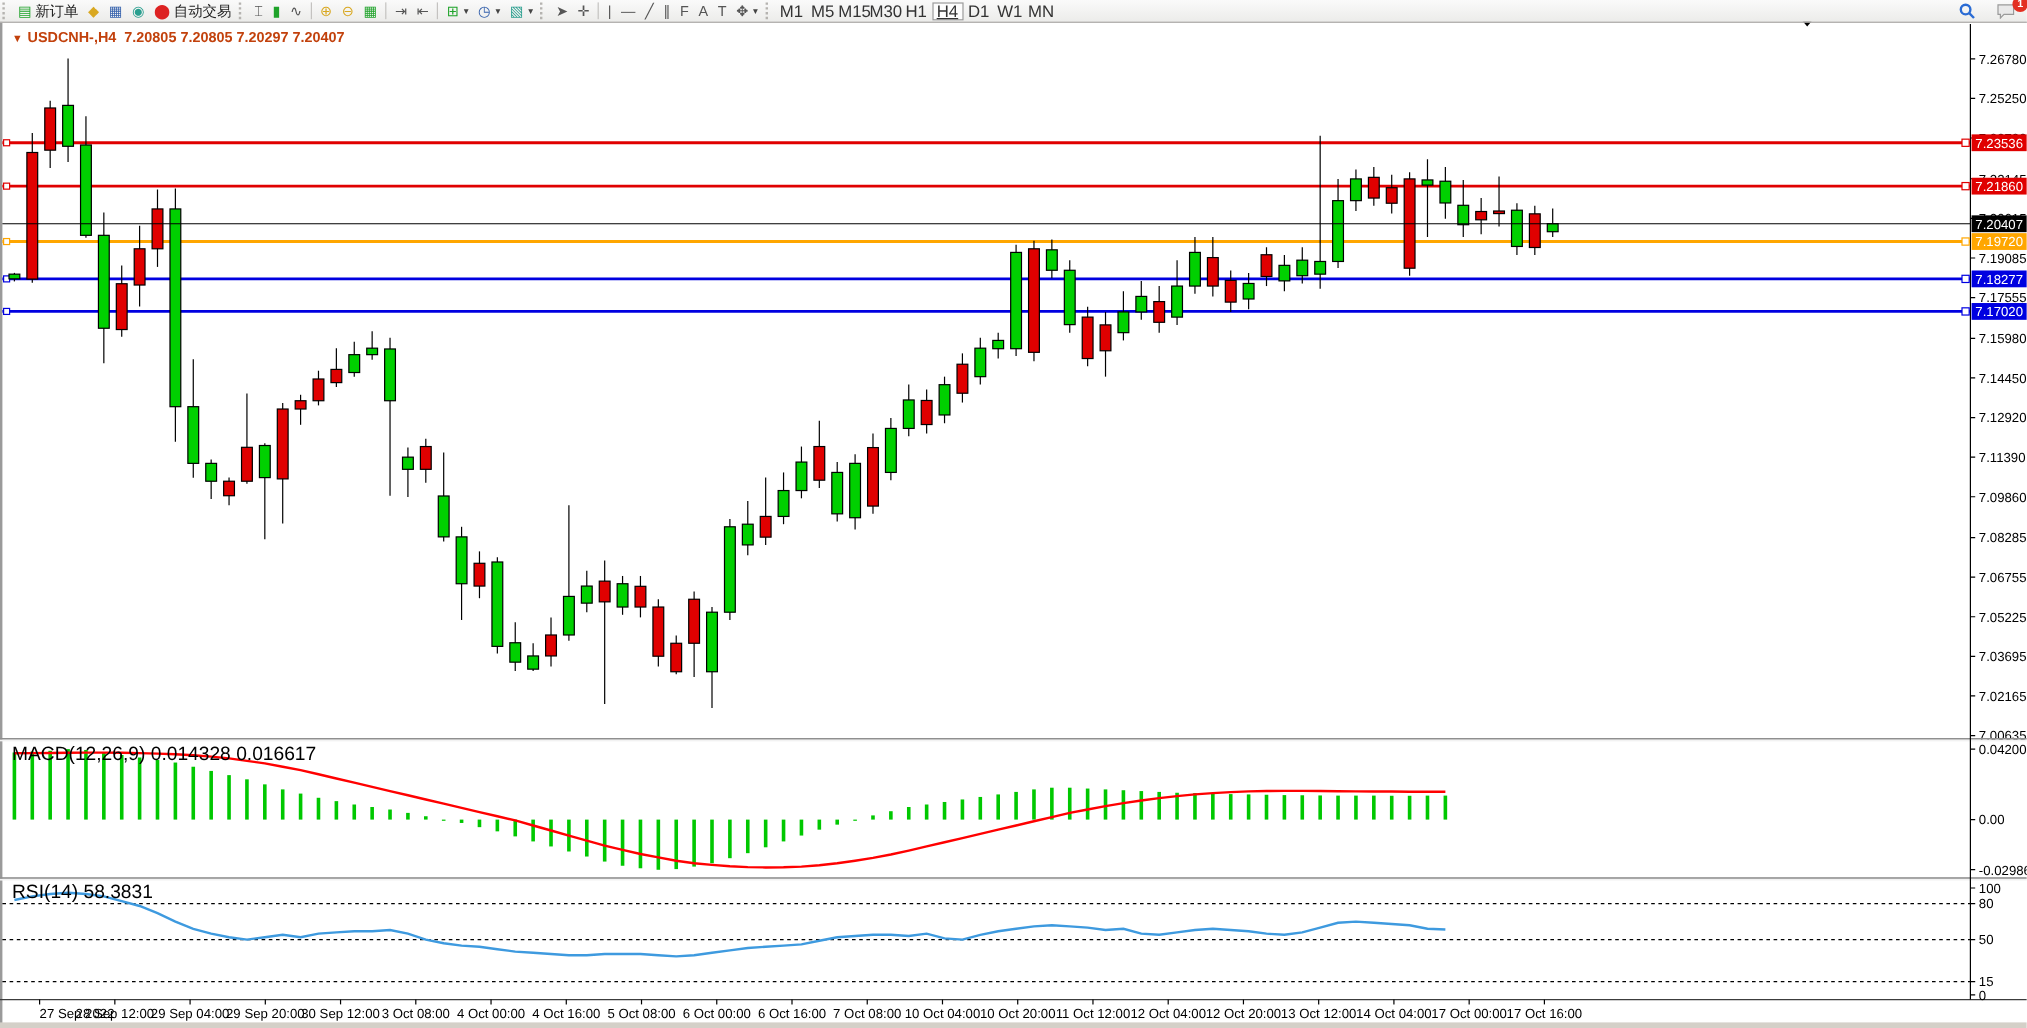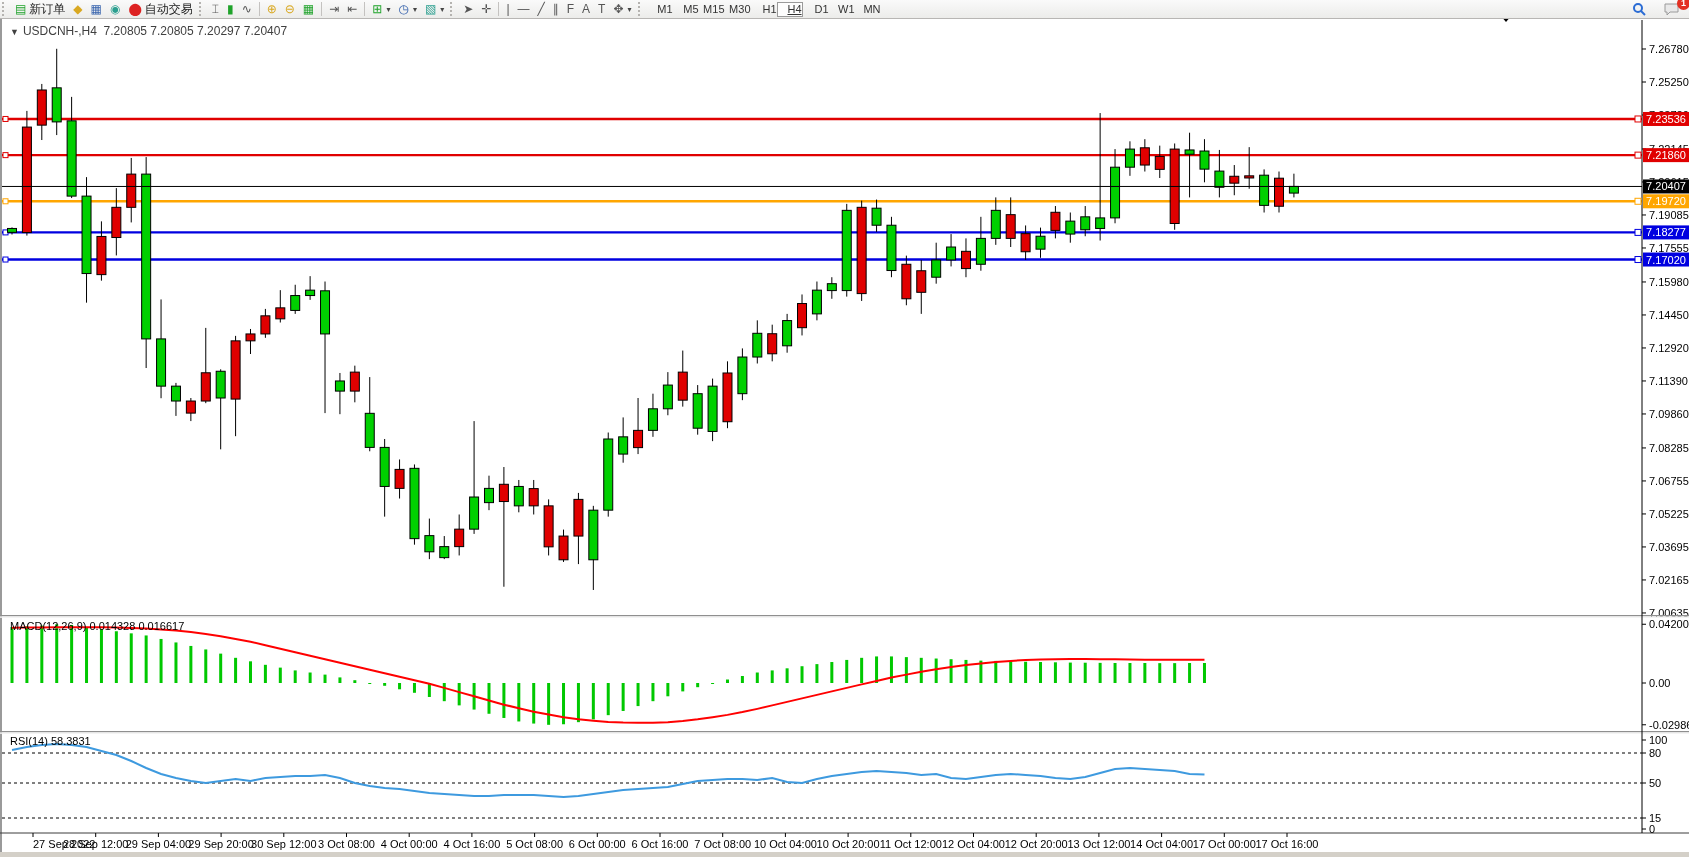--- a/index.html
+++ b/index.html
@@ -8,31 +8,31 @@
   #toolbar{position:absolute;left:0;top:0;width:1689px;height:18px;
     background:linear-gradient(#fafafa,#ececea);border-bottom:1px solid #b8b6b4;
     display:flex;align-items:center;font-size:12px;color:#222;white-space:nowrap;z-index:5;}
   .tbtn{display:inline-flex;align-items:center;gap:3px;padding:0 4px;height:17px;cursor:default;}
   .sep{width:1px;height:14px;background:#c4c2c0;margin:0 3px;}
   .grip{width:5px;height:14px;margin:0 2px;border-left:2px dotted #b5b3b0;}
   .ic{font-size:12px;line-height:17px;}
   .ic.green{color:#1fa32a;} .ic.red{color:#d22;} .ic.yellow{color:#d9a821;}
   .ic.blue{color:#3763ad;} .ic.teal{color:#2a9f8f;} .ic.gray{color:#555;}
   .caret{font-size:8px;color:#444;margin-left:1px;}
-  .tf{width:26px;text-align:right;font-size:11px;color:#333;height:15px;line-height:15px;}
+  .tf{width:26px;text-align:center;font-size:14px;color:#333;height:15px;line-height:15px;}
   .tf.active{background:#fdfdfd;border:1px solid #9a9a9a;height:13px;line-height:13px;width:24px;text-decoration:underline;}
   #tb-right{margin-left:auto;display:flex;align-items:center;margin-right:6px;gap:10px;}
   .badge{position:absolute;top:-4px;right:-7px;background:#e33022;color:#fff;border-radius:50%;
     width:13px;height:13px;font-size:9px;line-height:13px;text-align:center;font-weight:bold;}
   
   #win{position:absolute;left:0;top:18px;width:1689px;height:839px;background:#fff;}
   #plot{position:absolute;left:0;top:0;}
-  #title{position:absolute;left:10px;top:6px;font-size:12px;color:#404040;z-index:3;}
+  #title{position:absolute;left:10px;top:6px;font-size:12px;color:#c2410c;z-index:3;font-weight:bold;}
   #title .tri{font-size:9px;margin-right:4px;}
-  .panel-label{position:absolute;left:10px;font-size:11px;color:#000;z-index:3;}
+  .panel-label{position:absolute;left:10px;font-size:16px;color:#000;z-index:3;}
   #macd-label{top:602px;}
   #rsi-label{top:717px;}
   text{font-family:"Liberation Sans",sans-serif;}
 </style>
 </head>
 <body>
 
 <div id="toolbar">
   <span class="grip"></span>
   <span class="tbtn">

